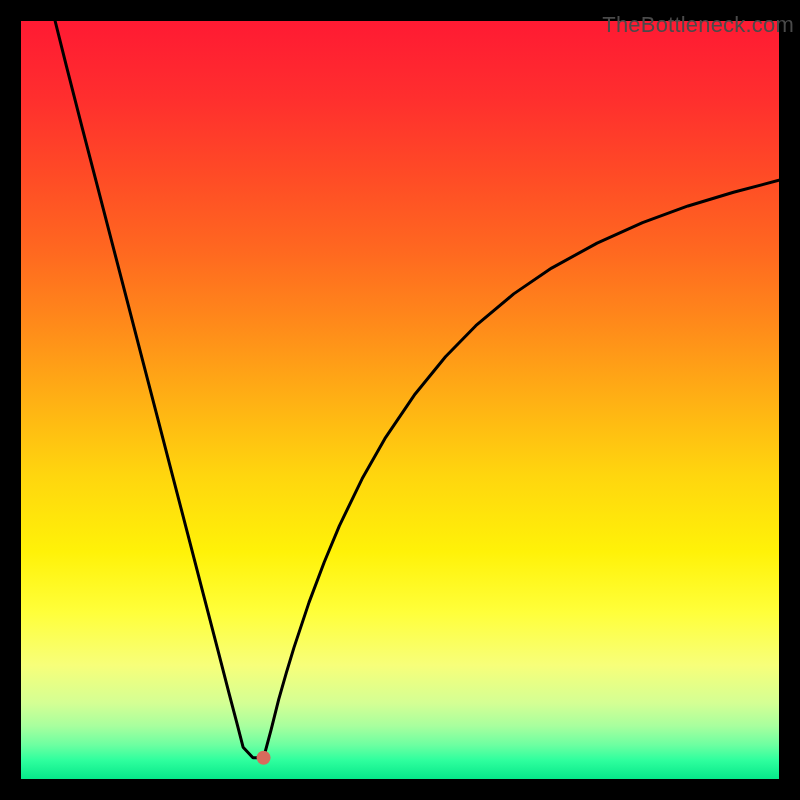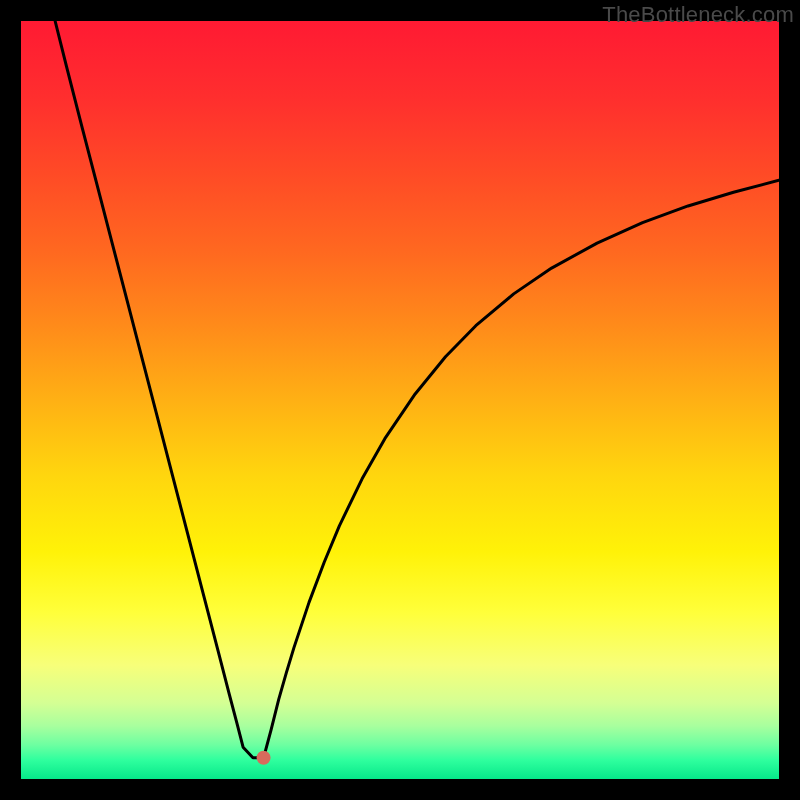--- a/index.html
+++ b/index.html
@@ -21,21 +21,21 @@
   }
   .plot {
     position: absolute;
     left: 0;
     top: 0;
     width: 758px;
     height: 758px;
   }
   .watermark {
     position: absolute;
-    top: 2px;
+    top: 12px;
     right: 6px;
     color: #4a4a4a;
     font-size: 22px;
     font-weight: 500;
     letter-spacing: 0.2px;
     user-select: none;
   }
 </style>
 </head>
 <body>

